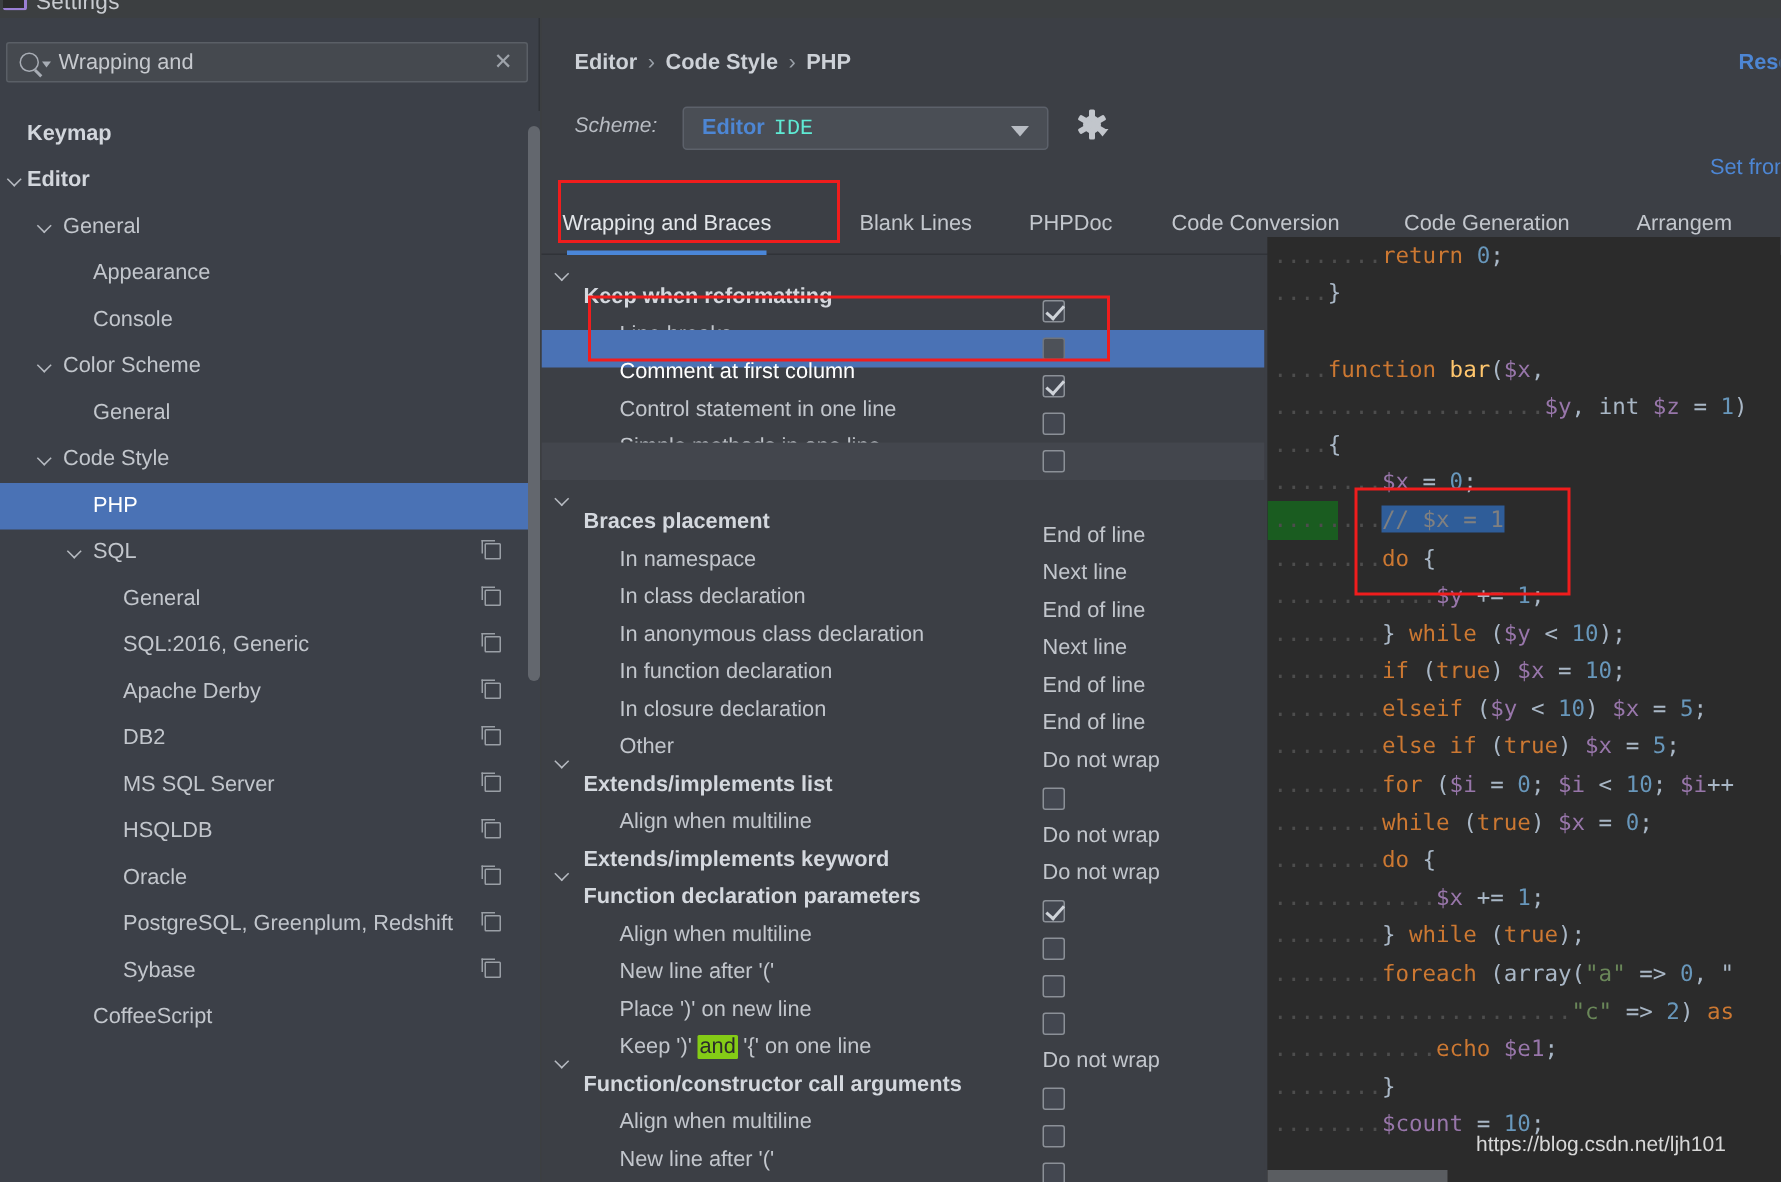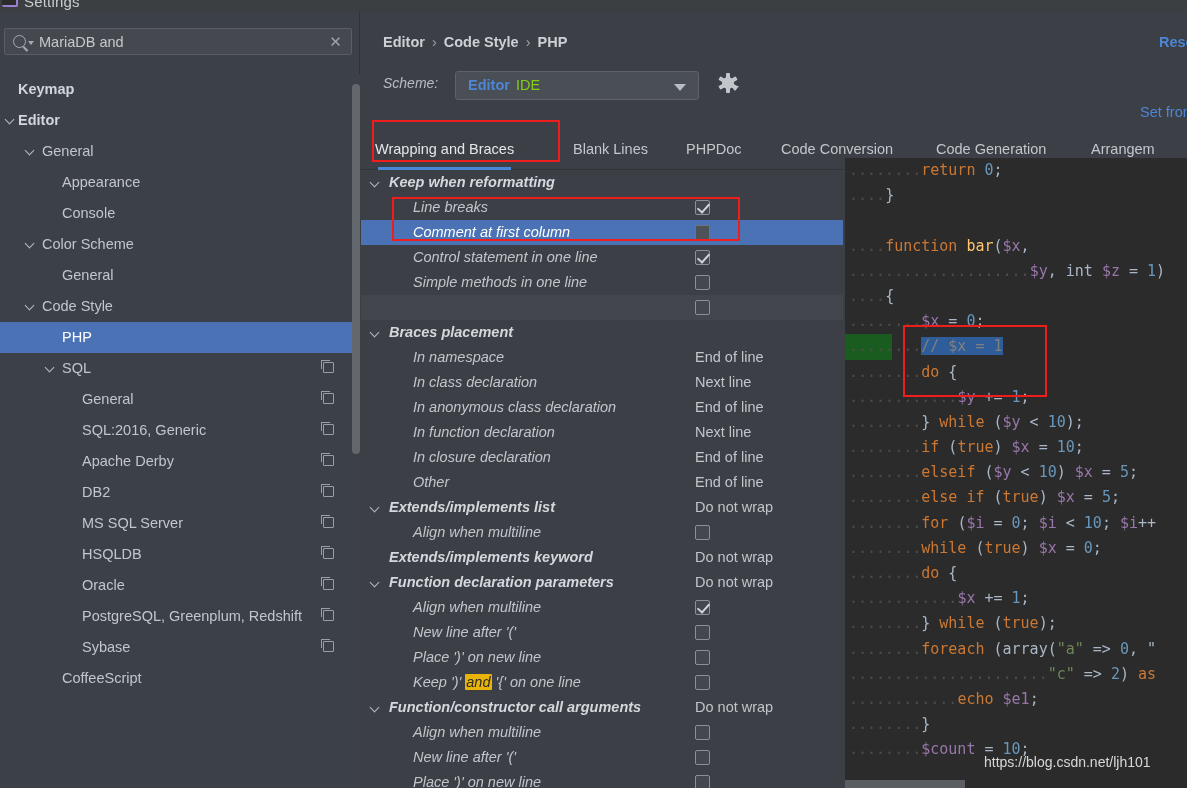--- a/index.html
+++ b/index.html
@@ -110,21 +110,21 @@
     position:absolute; right:0; top:92px; width:47px; overflow:hidden;
     font-size:14.5px; color:#4d86d4; white-space:nowrap;
   }
   .schemelbl{ position:absolute; left:22px; top:63px; font-size:14px; color:#b8bcc3;font-style:italic; }
   .combo{
     position:absolute; left:94px; top:59px; width:244px; height:29px;
     background:#4a4e55; border:1px solid #5c616a; border-radius:3px;
   }
   .combo .cv{ position:absolute; left:12px; top:5px; font-size:14.5px; }
   .combo .cv b{ color:#4d86d4; }
-  .combo .cv span{ color:#84cc16; margin-left:6px; }
+  .combo .cv span{ color:#5eead4; margin-left:6px;font-family:Liberation Mono, monospace; }
   .combo .arr{
     position:absolute; right:12px; top:12px;
     border-left:6px solid transparent; border-right:6px solid transparent;
     border-top:7px solid #b8bcc3;
   }
   .gear{
     position:absolute; left:356px; top:60px; width:22px; height:22px;
   }
   .gear .c{
     position:absolute; left:5px; top:5px; width:12px; height:12px; border-radius:50%;
@@ -163,36 +163,36 @@
     color:#c2c6cc; font-size:14.5px;
   }
   .orow.alt{ background:#43464d; }
   .orow.sel{ background:#4a72b5; color:#ffffff; }
   .orow .ochev{ position:absolute; left:10px; top:9px; width:8px; height:8px; }
   .orow .ochev:before{
     content:""; position:absolute; left:0; top:0; width:6px; height:6px;
     border-right:1.7px solid #b6bac1; border-bottom:1.7px solid #b6bac1;
     transform:rotate(45deg);
   }
-  .orow .olbl{ position:absolute; top:0;font-style:italic; }
+  .orow .olbl{ position:absolute; top:16px; }
   .orow.grp .olbl{ left:28px; font-weight:bold; color:#d4d8de; }
   .orow.itm .olbl{ left:52px; }
   .orow .oval{ position:absolute; left:334px; top:0; color:#c2c6cc; }
   .cbx{
     position:absolute; left:334px; top:5px; width:15px; height:15px;
     border:1px solid #8b9097; border-radius:2px; background:#434750;
   }
   .cbx.on:after{
     content:""; position:absolute; left:4px; top:0px; width:5px; height:10px;
     border-right:2px solid #cfd3d9; border-bottom:2px solid #cfd3d9;
     transform:rotate(42deg);
   }
   .cbx.dark{ background:#4d5158; border-color:#6f747c; }
   .hl-and{
-    background:#eab308; color:#2b2b2b; padding:0 1px; border-radius:1px;
+    background:#84cc16; color:#2b2b2b; padding:0 1px; border-radius:1px;
   }
 
   
   .code{
     position:absolute; left:845px; top:158px; width:342px; height:630px;
     background:#2b2b2b; overflow:hidden;
     font-family:"DejaVu Sans Mono", monospace; font-size:15px;
   }
   .cline{
     position:relative; height:25.2px; line-height:25.2px; white-space:pre;
@@ -235,21 +235,21 @@
   <div class="titlebar">
     <div class="logo"></div>
     <div class="ttl">Settings</div>
   </div>
 
   <div class="sidebar">
 
     <div class="searchbar">
       <div class="magn"></div>
       <div class="caret"></div>
-      <div class="sval">MariaDB and</div>
+      <div class="sval">Wrapping and</div>
       <div class="clear">✕</div>
     </div>
 
     <div class="tree" id="tree">
         <div class="trow bold">
           <span class="lbl" style="left: 18px;">Keymap</span>
         </div>
         <div class="trow bold">
           <span class="chev" style="left: 6px;"></span>
           <span class="lbl" style="left: 18px;">Editor</span>

